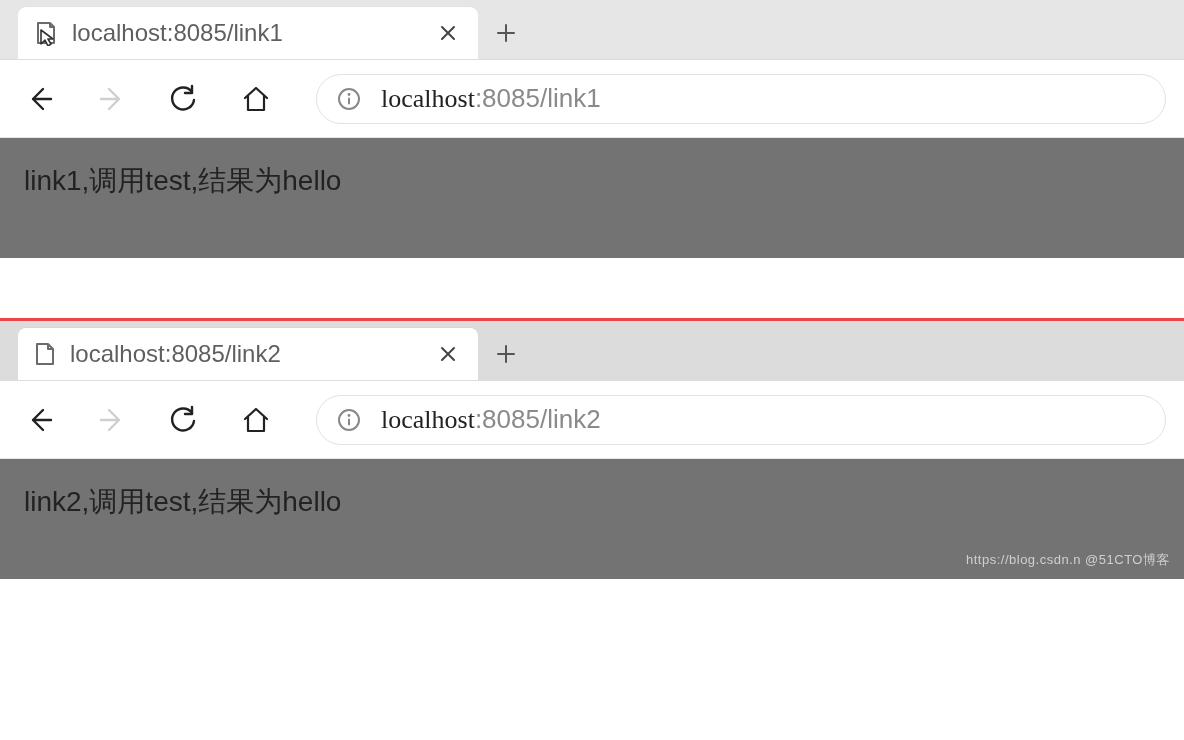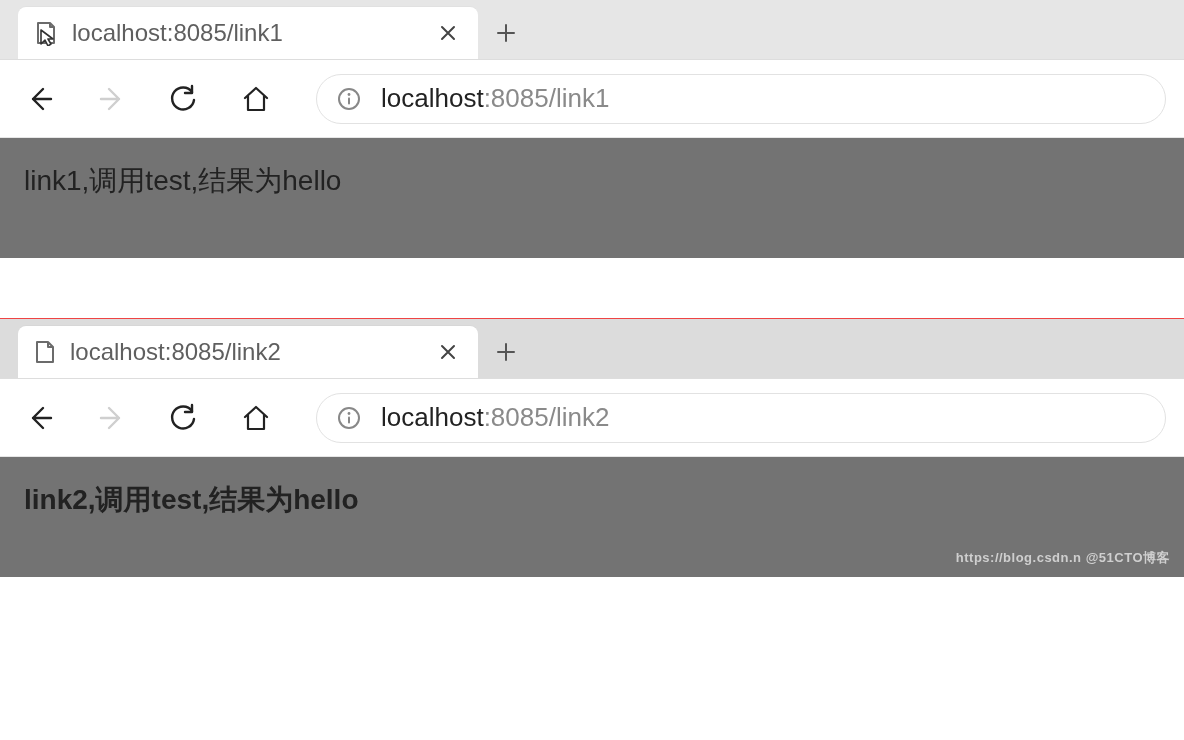--- a/index.html
+++ b/index.html
@@ -86,21 +86,21 @@
       gap: 20px;
       background: #ffffff;
       margin-left: 10px;
     }
     .addr .info-icon { display:flex; align-items:center; color:#777; }
     .addr .url {
       font-size: 26px;
       color: #333;
       white-space: nowrap;
     }
-    .addr .url .host { color: #222; }
+    .addr .url .host { color: #222; font-family: Liberation Serif, serif; }
     .addr .url .rest { color: #8a8a8a; }
     .page-content {
       padding: 24px 28px 0 24px;
       font-size: 28px;
       color: #222;
       min-height: 120px;
     }
     .gap { height: 60px; }
     .watermark {
       position: absolute;
@@ -194,21 +194,21 @@
     </div>
   </div>
 
   <div class="page-content">
     <span>link1,调用test,结果为hello</span>
   </div>
 </div>
 
 <div class="gap"></div>
 
-<div class="window two" style="border-top:1px solid #ef4444;">
+<div class="window two" style="border-top:3px solid #ef4444;">
   <div class="tabs-bar">
     <div class="tab">
       <span class="favicon">
         <svg width="22" height="26" viewBox="0 0 22 26">
           <path d="M3 3 H14 L19 8 V23 H3 Z" fill="none" stroke="#6b6b6b" stroke-width="2" stroke-linejoin="round"></path>
           <path d="M14 3 V8 H19" fill="none" stroke="#6b6b6b" stroke-width="2" stroke-linejoin="round"></path>
         </svg>
       </span>
       <span class="title">localhost:8085/link2</span>
       <span class="close">
@@ -268,17 +268,17 @@
               <rect x="11" y="10.5" width="2" height="7" rx="1" fill="#888"></rect>
             </svg>
         </span>
       </span>
       <span class="url">
         <span class="host">localhost</span><span class="rest">:8085/link2</span>
       </span>
     </div>
   </div>
 
-  <div class="page-content" style="position:relative;font-weight:bold;">
+  <div class="page-content" style="position:relative;">
     <span>link2,调用test,结果为hello</span>
     <span class="watermark">https://blog.csdn.n @51CTO博客</span>
   </div>
 </div>
 
 </body></html>

